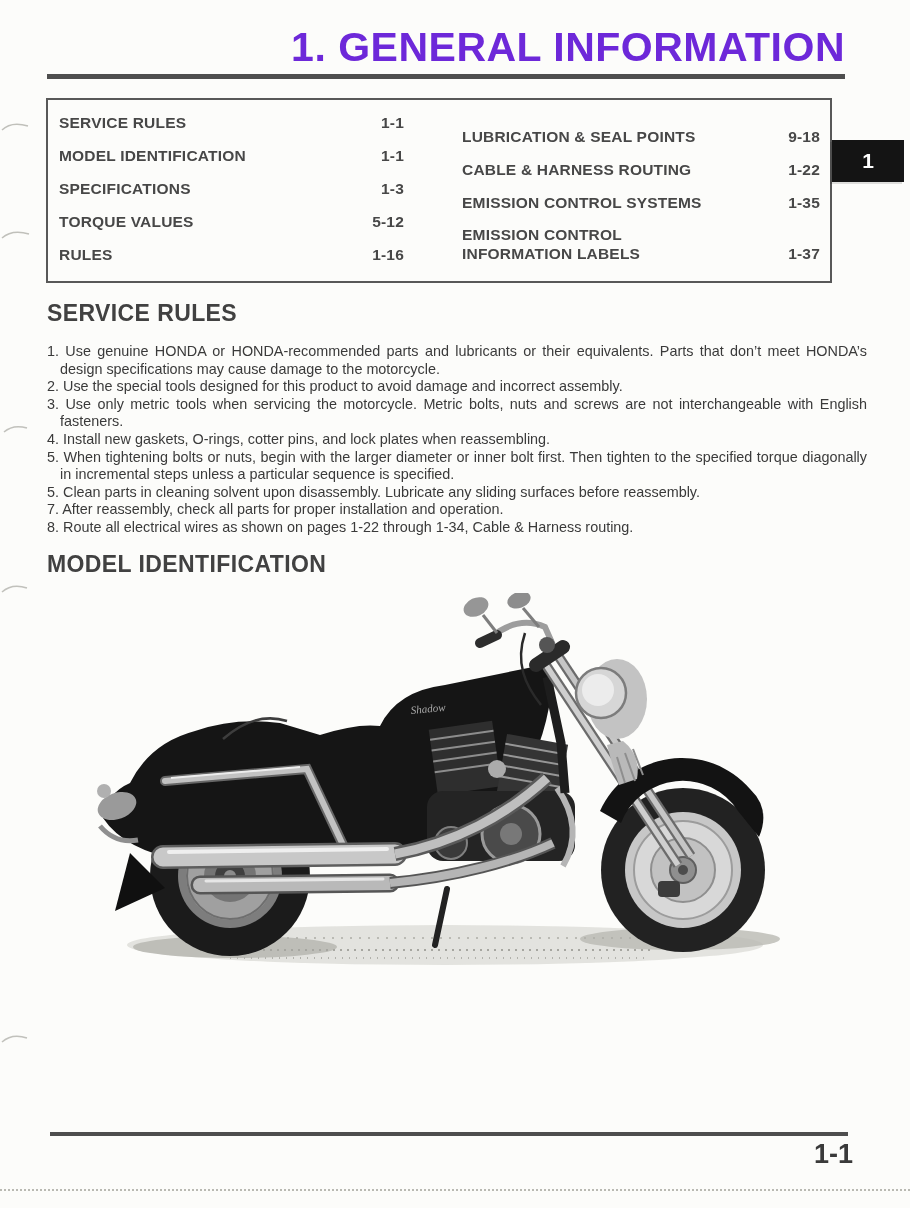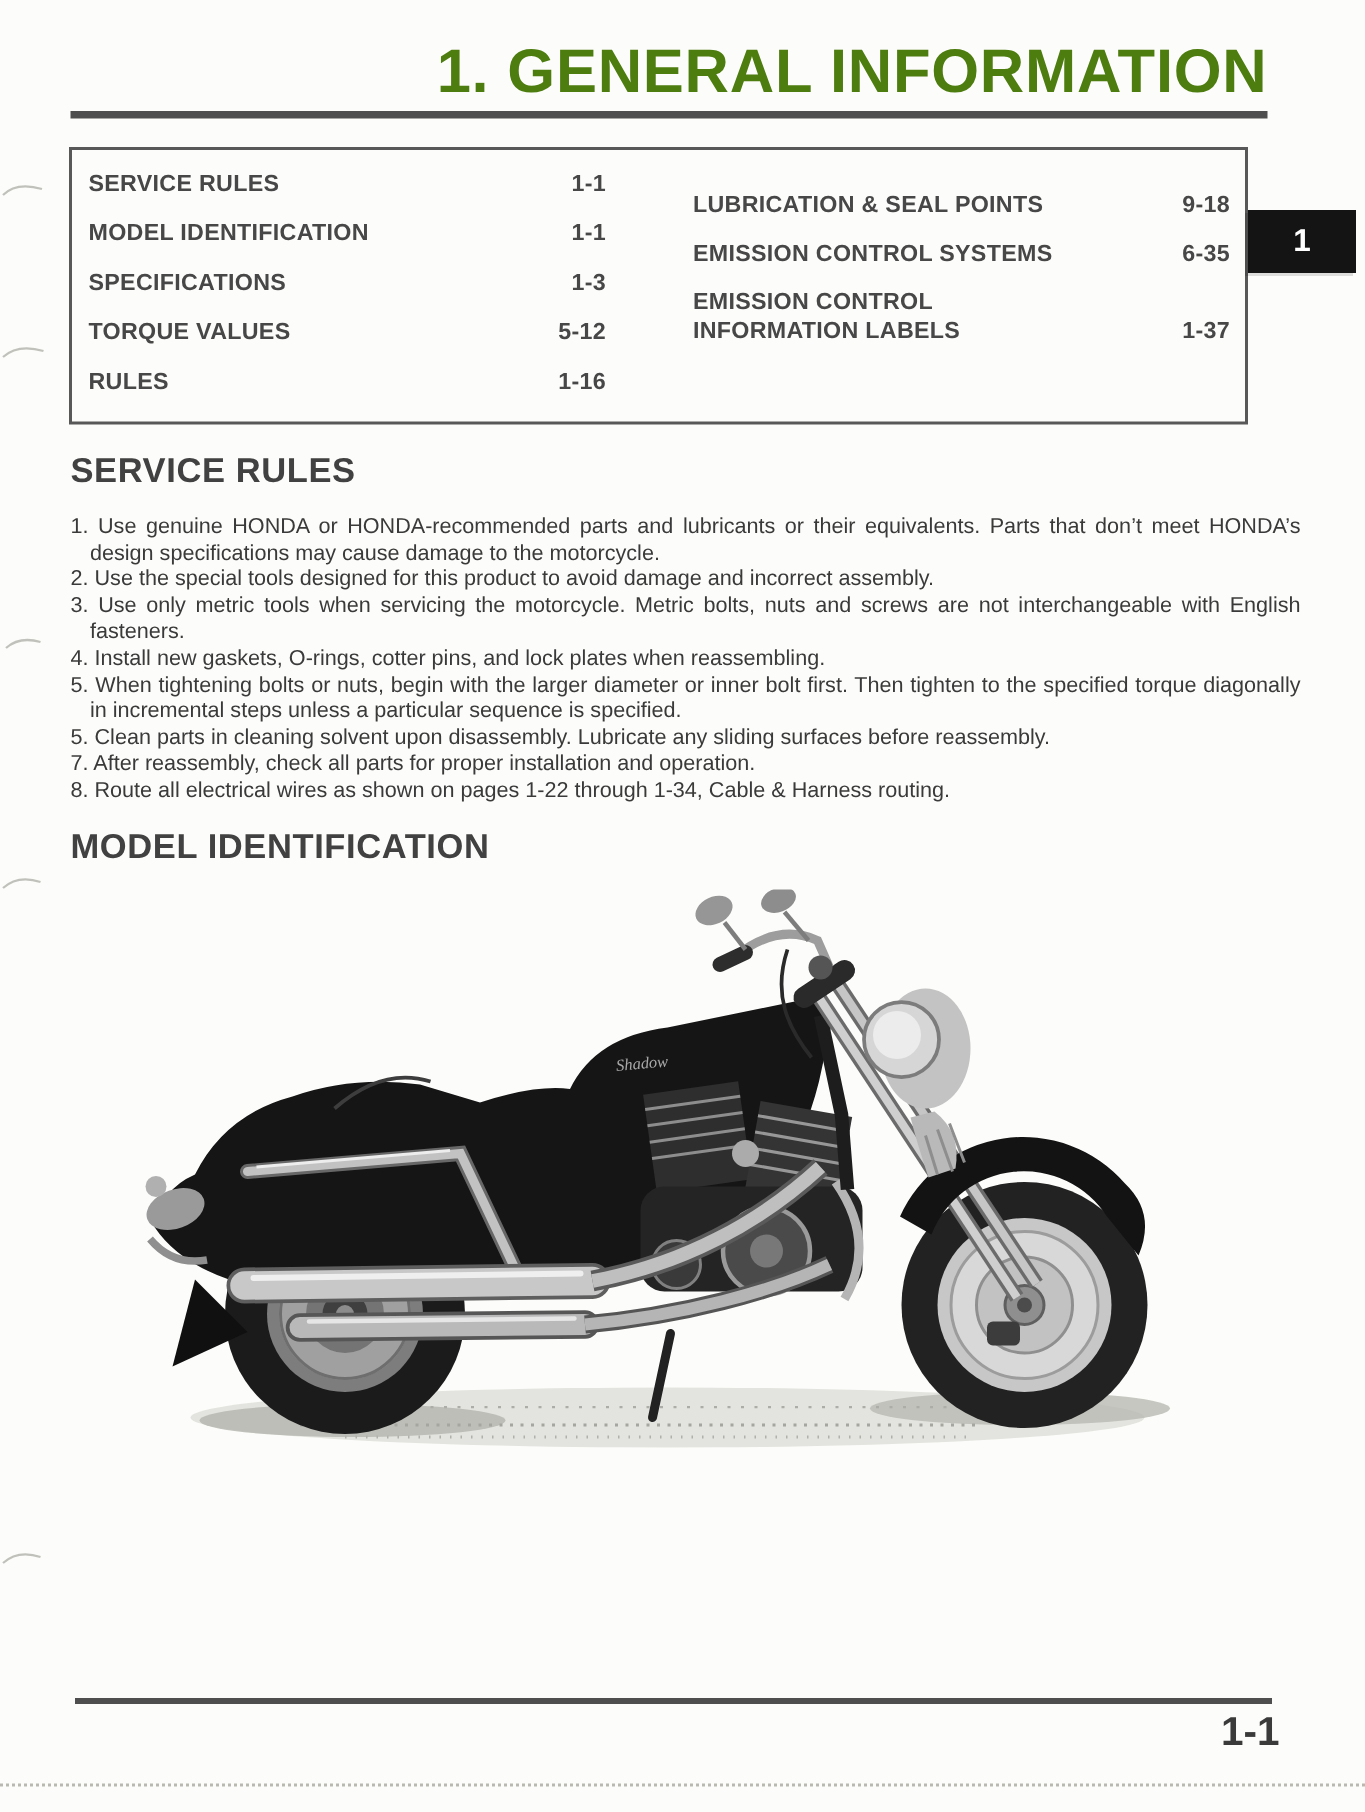--- a/index.html
+++ b/index.html
@@ -4,21 +4,21 @@
 <style>
   html,body{margin:0;padding:0;background:#e9e9e6;}
   .page{
     position:relative;width:910px;height:1208px;margin:0 auto;
     background:#fcfcfa;overflow:hidden;
     font-family:"Liberation Sans","DejaVu Sans",sans-serif;color:#3e3e3e;
   }
   
   .title{
     position:absolute;top:24px;right:65px;
-    font-size:41px;font-weight:bold;letter-spacing:.5px;color:#4d7c0f;
+    font-size:41px;font-weight:bold;letter-spacing:.5px;color:#6d28d9;
     white-space:nowrap;
   }
   .title-rule{position:absolute;left:47px;top:74px;width:798px;height:5px;background:#4e4e4e;}
   
   .toc-box{
     position:absolute;left:46px;top:98px;width:786px;height:185px;
     border:2px solid #585858;box-sizing:border-box;background:transparent;
   }
   .toc-col{position:absolute;top:12px;}
   .toc-left{left:11px;width:345px;}
@@ -99,22 +99,26 @@
         <span class="toc-label">RULES</span>
         <span class="toc-page">1-16</span>
       </div>
     </div>
     <div class="toc-col toc-right">
       <div class="toc-row">
         <span class="toc-label">LUBRICATION &amp; SEAL POINTS</span>
         <span class="toc-page">9-18</span>
       </div>
       <div class="toc-row">
+        <span class="toc-label">CABLE &amp; HARNESS ROUTING</span>
+        <span class="toc-page">1-22</span>
+      </div>
+      <div class="toc-row">
         <span class="toc-label">EMISSION CONTROL SYSTEMS</span>
-        <span class="toc-page">6-35</span>
+        <span class="toc-page">1-35</span>
       </div>
       <div class="toc-row">
         <span class="toc-label">EMISSION CONTROL
 INFORMATION LABELS</span>
         <span class="toc-page">1-37</span>
       </div>
     </div>
   </div>
 
   <div class="chapter-tab">

